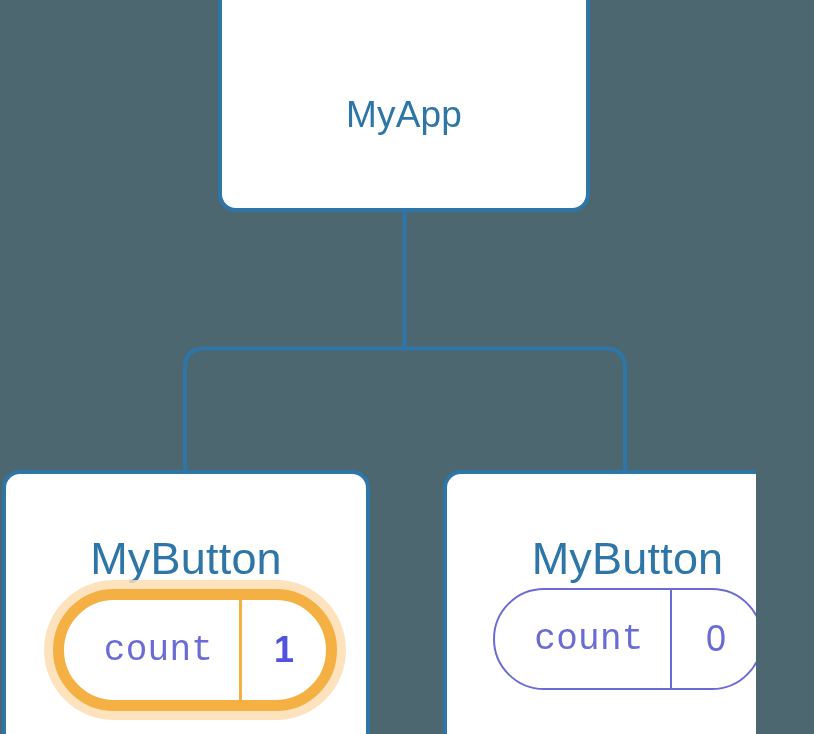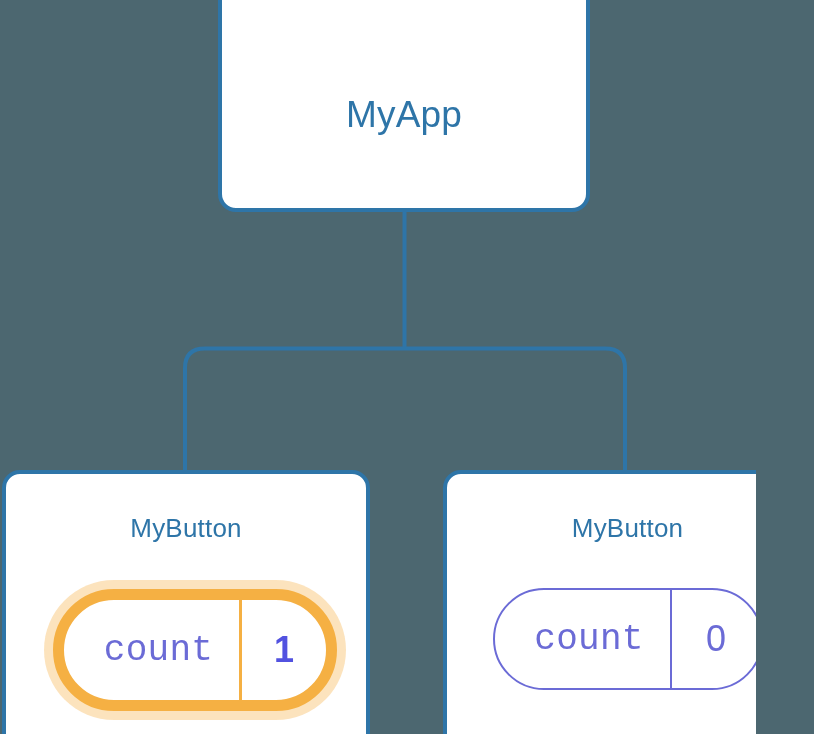--- a/index.html
+++ b/index.html
@@ -70,22 +70,22 @@
     letter-spacing: 0.2px;
     white-space: nowrap;
   }
 
   #title-myapp {
     top: 126px;
     font-size: 37px;
   }
 
   .child-title {
-    top: 39px;
-    font-size: 26px;
+    top: 59px;
+    font-size: 45px;
   }
 
   
   .pill-wrap {
     position: absolute;
     left: 50%;
     transform: translateX(-50%);
   }
 
   .pill {

